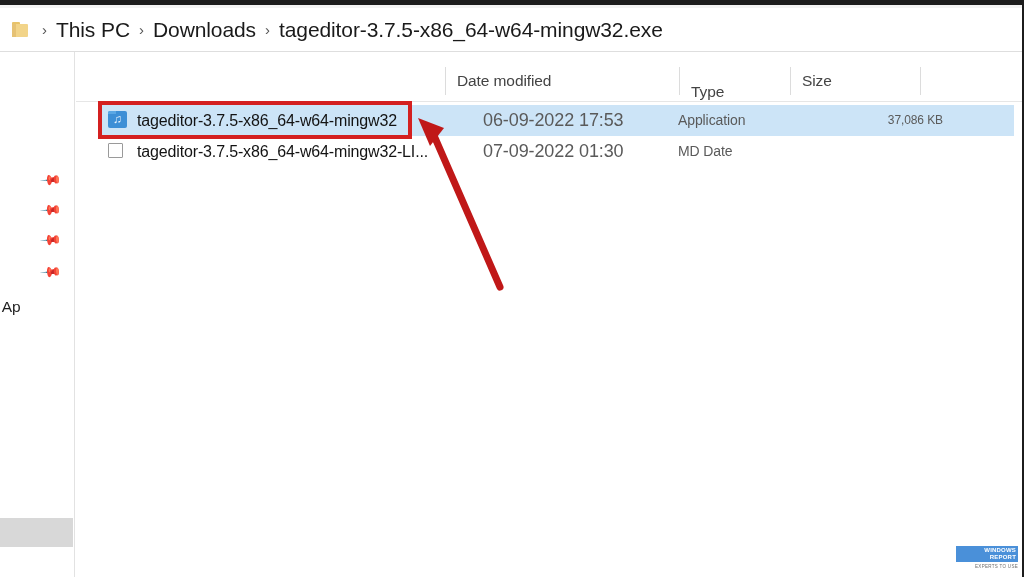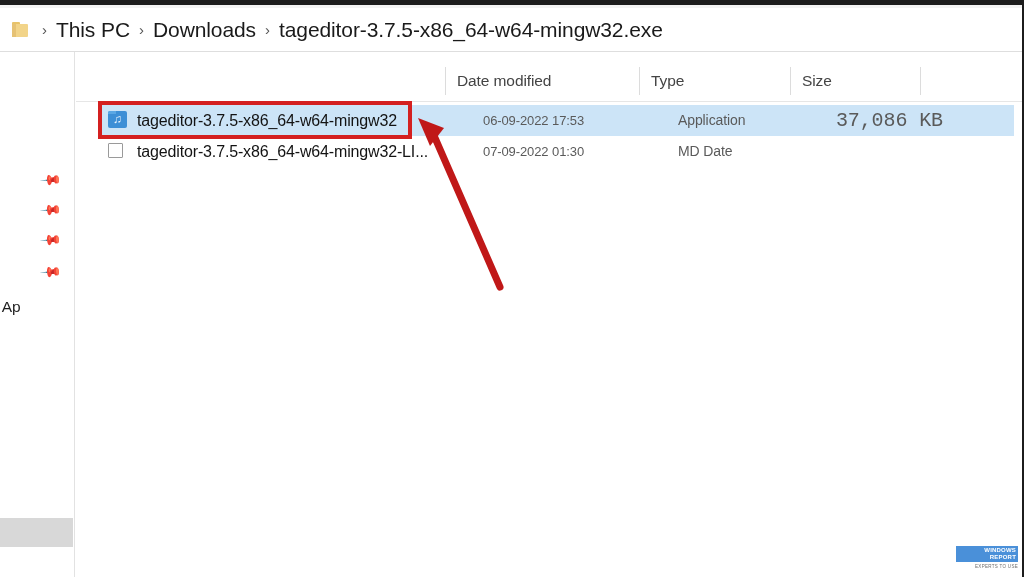--- a/index.html
+++ b/index.html
@@ -236,21 +236,21 @@
     font-size: 16px;
     color: #131313;
     letter-spacing: -0.15px;
     white-space: nowrap;
   }
   .row .cdate {
     position: absolute;
     left: 385px; top: 0;
     height: 31px;
     line-height: 31px;
-    font-size: 13px;
+    font-size: 18px;
     color: #5a5a5a;
     letter-spacing: -0.1px;
     white-space: nowrap;
   }
   .row .ctype {
     position: absolute;
     left: 580px; top: 0;
     height: 31px;
     line-height: 31px;
     font-size: 14px;
@@ -258,25 +258,24 @@
     letter-spacing: -0.1px;
     white-space: nowrap;
   }
   .row .csize {
     position: absolute;
     left: 700px; top: 0;
     width: 145px;
     text-align: right;
     height: 31px;
     line-height: 31px;
-    font-size: 20px;
+    font-size: 12px;
     color: #5a5a5a;
     letter-spacing: -0.1px;
     white-space: nowrap;
-    font-family: Liberation Mono, monospace;
   }
 
   
   .anno-rect {
     position: absolute;
     left: 98px; top: 101px;
     width: 314px; height: 38px;
     border: 4px solid #d42020;
     box-sizing: border-box;
     pointer-events: none;
@@ -383,21 +382,21 @@
   </div>
   <div class="sb-divider"></div>
 
   <div class="listpane">
 
     <div class="colheader">
       <div class="col" style="left:369px; width:200px;">
         <span class="divider"></span>
         <span class="lbl">Date modified</span>
       </div>
-      <div class="col" style="left:563px; width:165px;">
+      <div class="col" style="left:603px; width:165px;align-items:flex-end;">
         <span class="divider"></span>
         <span class="lbl">Type</span>
       </div>
       <div class="col right" style="left:714px; width:110px;">
         <span class="divider"></span>
         <span class="lbl">Size</span>
       </div>
       <div class="col" style="left:844px; width:2px;">
         <span class="divider"></span>
       </div>

